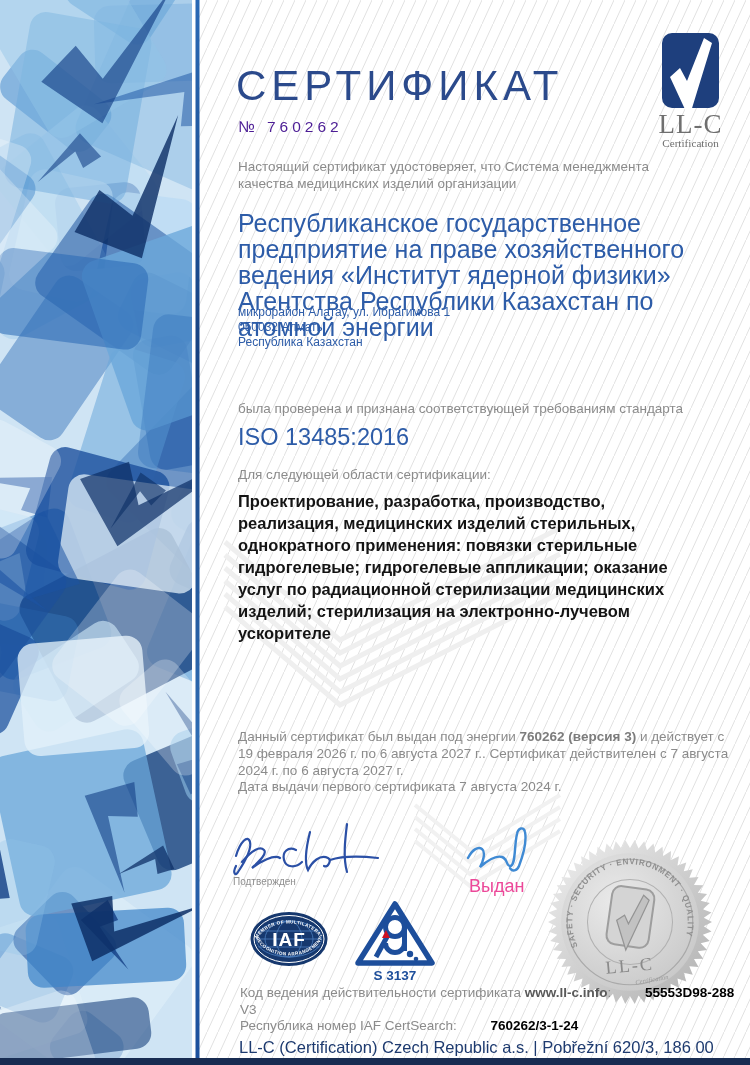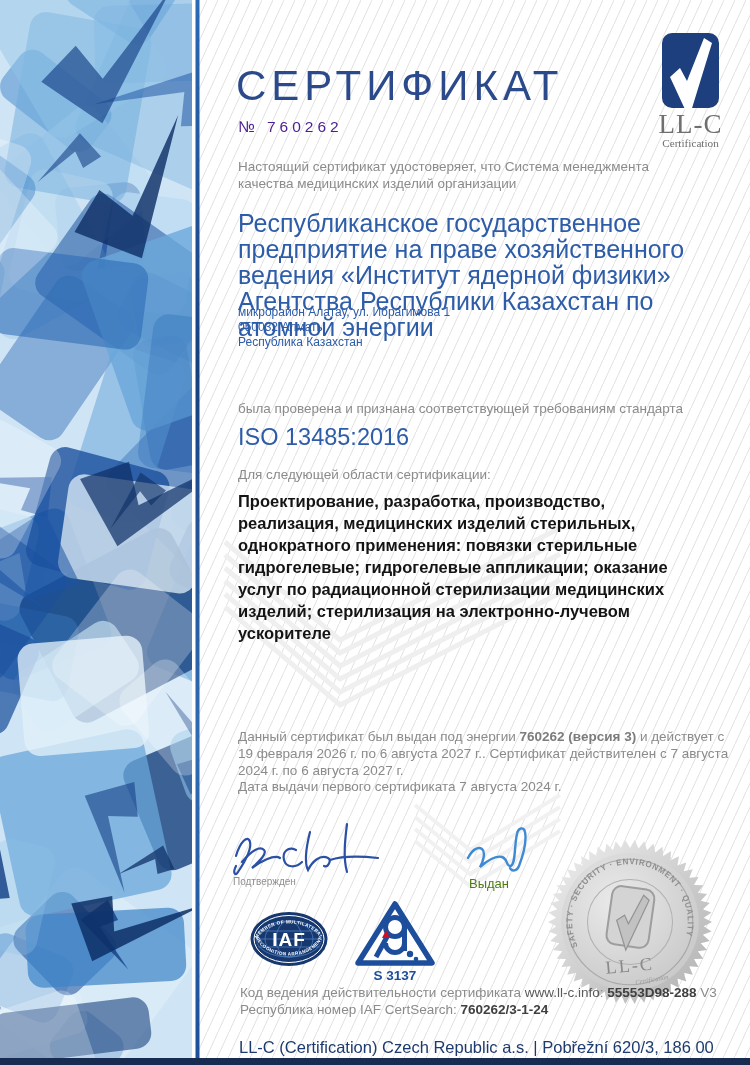--- a/index.html
+++ b/index.html
@@ -19,29 +19,29 @@
   #org-name{left:238px;top:210px;width:478px;font-size:25px;line-height:26px;color:#2d5ca8;}
   #org-address{left:238px;top:305px;font-size:12px;line-height:15.2px;color:#2d5ca8;}
   #conformity{left:238px;top:401px;width:500px;font-size:13.5px;color:#8b8b8b;}
   #iso{left:238px;top:424px;font-size:23.5px;color:#2d5ca8;}
   #scope-intro{left:238px;top:467px;font-size:13.5px;color:#8b8b8b;}
   #scope{left:238px;top:490px;width:466px;font-size:16.5px;line-height:22px;
          font-weight:bold;color:#141414;}
   #validity{left:238px;top:729px;width:502px;font-size:13.5px;line-height:16.8px;color:#8b8b8b;}
   #validity b{font-weight:bold;color:#7c7c7c;}
   #sig-label-confirmed{left:233px;top:876px;font-size:10px;color:#8f8f8f;}
-  #sig-label-issued{left:469px;top:876px;font-size:13px;color:#4d7c0f;}
+  #sig-label-issued{left:469px;top:876px;font-size:18px;color:#ec4899;}
   #sig-confirmed{left:230px;top:816px;z-index:3;}
   #sig-issued{left:462px;top:822px;z-index:3;}
   #iaf-logo{left:249px;top:911px;z-index:3;}
   #cia-logo{left:352px;top:897px;z-index:3;}
   #seal{left:547px;top:839px;z-index:2;}
   #verify{left:240px;top:985px;font-size:13.5px;line-height:16.5px;color:#8b8b8b;z-index:6;}
-  #verify .site{font-weight:normal;color:#5a5a5a;}
-  #verify .code{font-weight:bold;color:#404040;}
+  #verify .site{font-weight:bold;color:#5a5a5a;}
+  #verify .code{font-weight:bold;color:#000000;margin-left:30px;}
   #footer-text{left:239px;top:1038px;font-size:16.5px;color:#1d3a6f;z-index:3;}
   #bottom-bar{left:0;bottom:0;width:750px;height:7px;background:#182c52;z-index:4;}
   #llc-logo{left:643px;top:30px;z-index:3;}
 </style>
 </head>
 <body>
 
 <div class="page">
 
   <svg id="hatch" class="abs">

